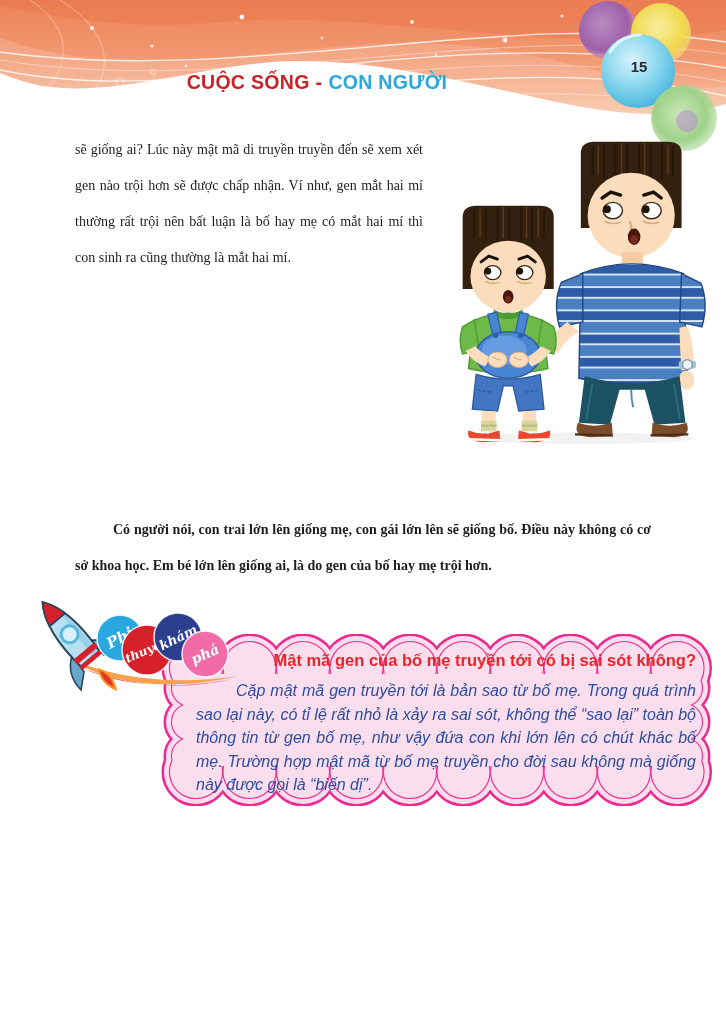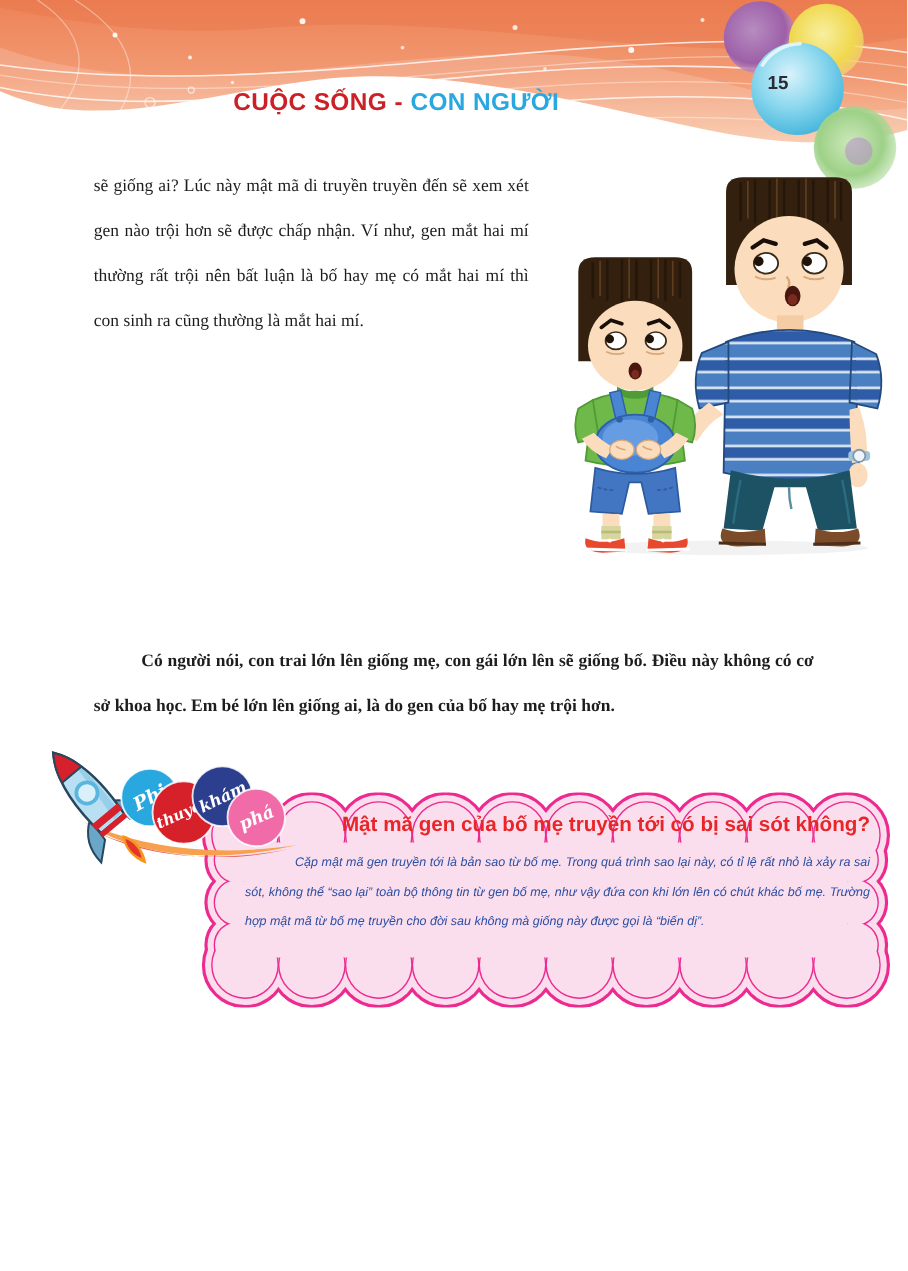--- a/index.html
+++ b/index.html
@@ -3,38 +3,38 @@
 <meta charset="utf-8">
 <style>
   html,body{margin:0;padding:0;background:#fff;}
   .page{position:relative;width:726px;height:1017px;background:#ffffff;overflow:hidden;
         font-family:"Liberation Sans","DejaVu Sans",sans-serif;}
   
   .header-band{position:absolute;left:0;top:0;width:726px;height:160px;pointer-events:none;}
   .header-title{position:absolute;left:0;top:71px;width:634px;text-align:center;
         font-weight:bold;font-size:19.5px;letter-spacing:.3px;}
   .header-title span{padding:0 3px;}
-  .page-number{position:absolute;left:614px;top:58px;width:50px;text-align:left;
+  .page-number{position:absolute;left:614px;top:58px;width:50px;text-align:center;
         font-weight:bold;font-size:15px;}
   
   .article{position:absolute;left:75px;top:132px;width:576px;
         font-family:"Liberation Serif","DejaVu Serif",serif;
         font-size:14px;line-height:36px;text-align:justify;}
   .article p{margin:0 0 6px 0;}
   .article p.indent{text-indent:38px;}
   .article p.clear{clear:right;font-weight:bold;}
   .figure{float:right;width:285px;height:376px;margin:4px -67px 0 10px;}
   
   .badge{position:absolute;left:28px;top:588px;width:214px;height:114px;z-index:3;}
   
   .cloud{position:absolute;left:158px;top:634px;width:558px;height:172px;z-index:2;}
   .cloud svg{position:absolute;left:0;top:0;}
   .cloud-text{position:absolute;left:38px;top:17px;width:500px;z-index:2;}
   .cloud-question{margin:0 0 9px 0;text-align:right;font-weight:bold;font-size:16.5px;}
-  .cloud-answer{margin:0;font-style:italic;font-size:10px;line-height:23.5px;
+  .cloud-answer{margin:0;font-style:italic;font-size:16px;line-height:23.5px;
         text-align:justify;text-indent:40px;}
 </style>
 </head>
 <body>
 
 <div class="page">
 
   <svg class="header-band" viewBox="0 0 726 160" width="726" height="160">
     <defs>
       <linearGradient id="hg" x1="0" y1="0" x2="0" y2="1">

